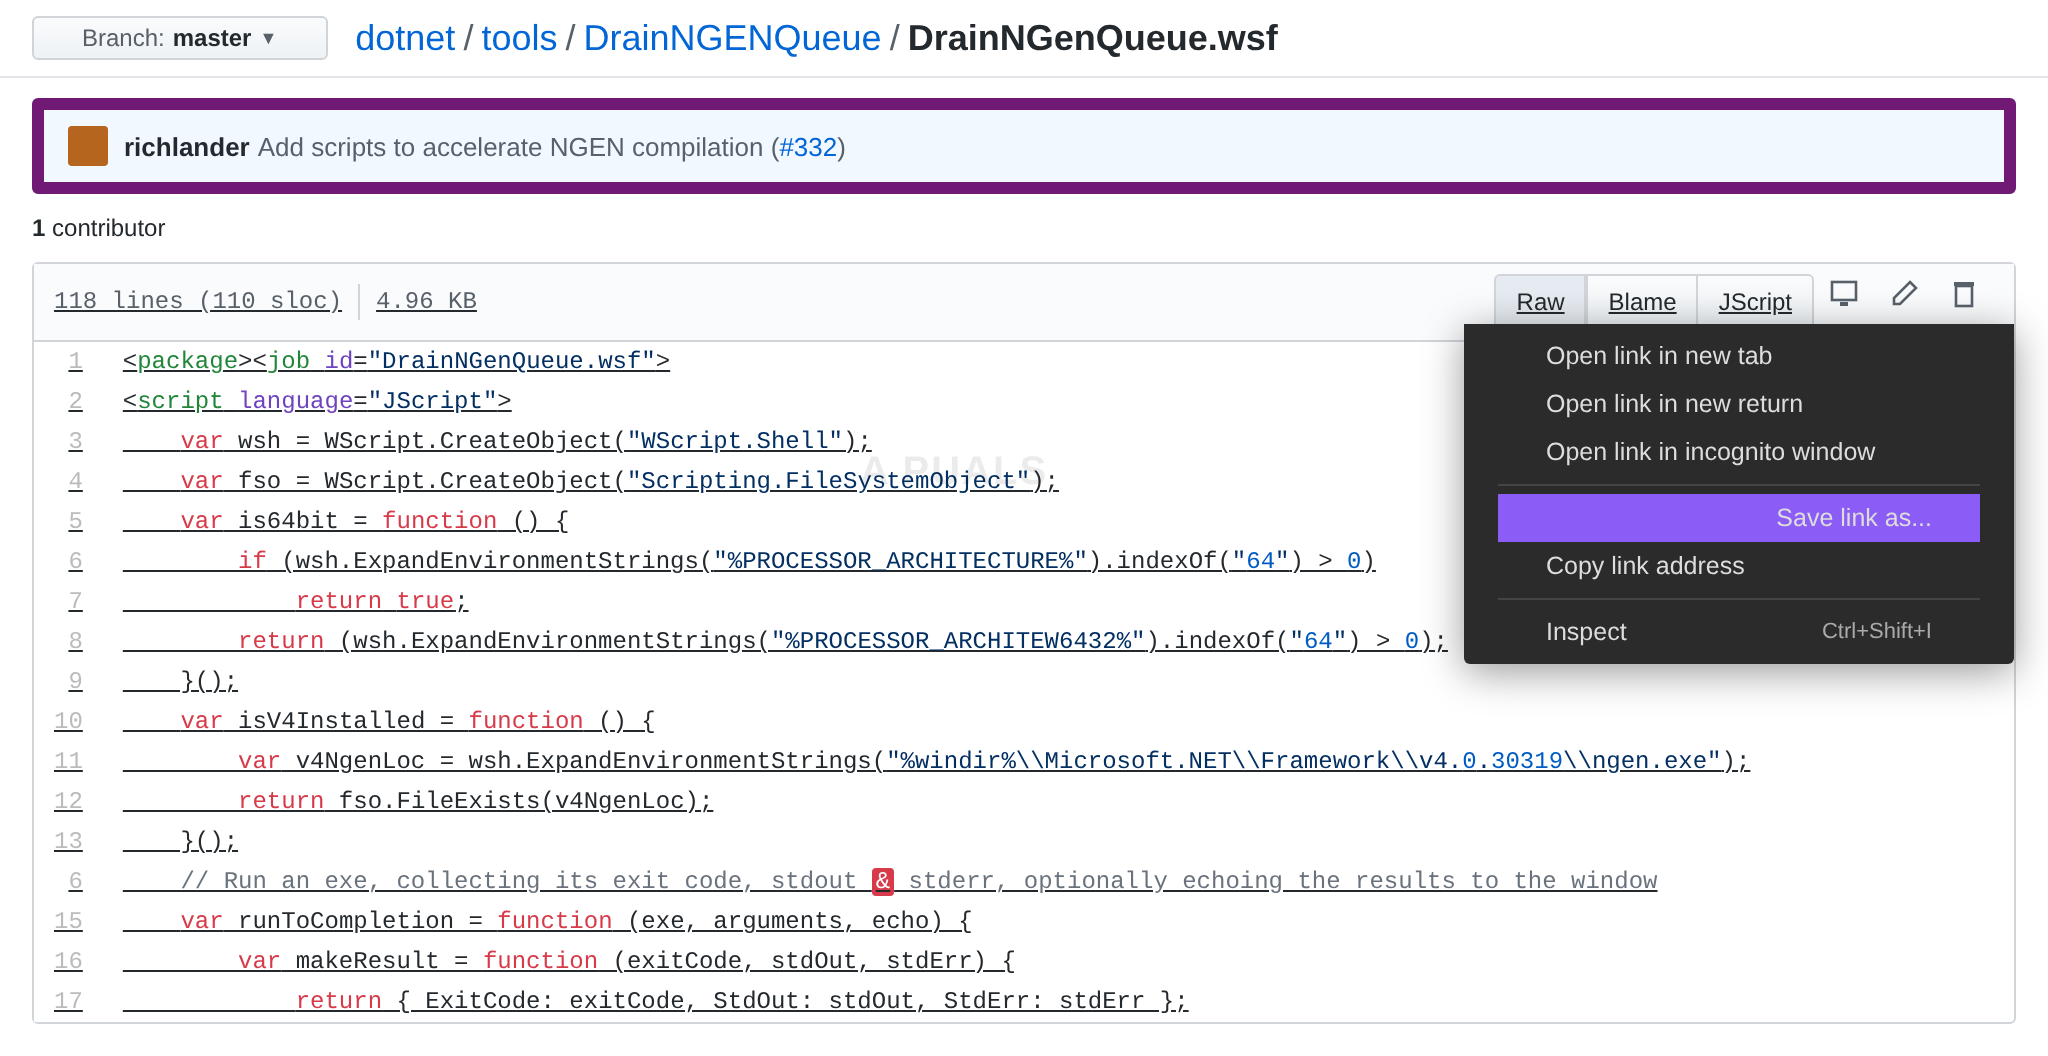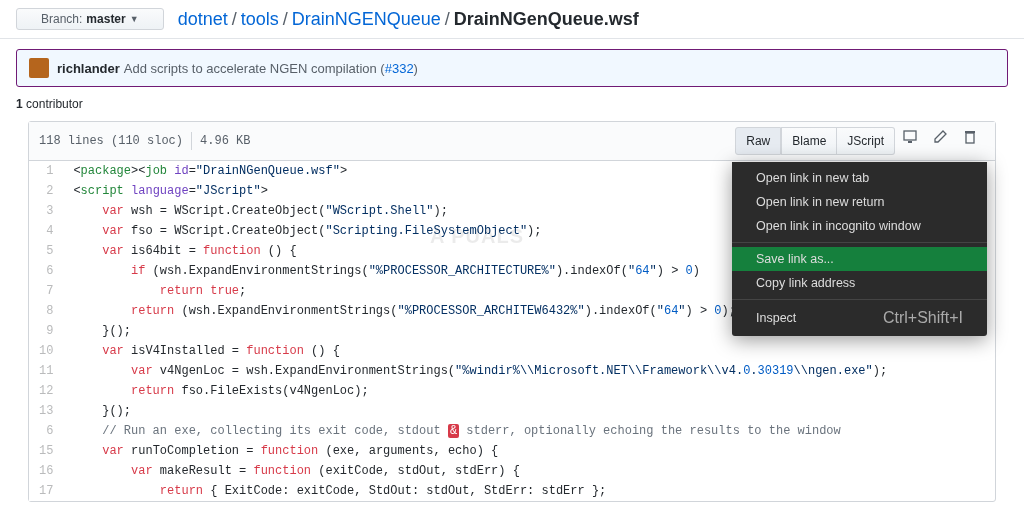--- a/index.html
+++ b/index.html
@@ -53,21 +53,21 @@
     background: linear-gradient(-180deg,#fafbfc,#eff3f6 90%);
     color: #24292e;
     cursor: pointer;
     line-height: 20px;
   }
   .btn-group { display: inline-flex; margin-left: 6px; }
   .btn-group .btn:first-child { border-radius: 3px 0 0 3px; }
   .btn-group .btn:last-child { border-radius: 0 3px 3px 0; border-left: 0; }
   .commit-box {
     margin: 10px 16px;
-    border: 1px solid #701a75;
+    border: 6px solid #701a75;
     border-radius: 3px;
     background: #f1f8ff;
     padding: 8px 12px;
     display: flex;
     align-items: center;
     font-size: 13px;
   }
   .avatar {
     width: 20px; height: 20px;
     background: #b5651d;
@@ -78,23 +78,24 @@
   .commit-msg { color: #586069; }
   .commit-msg a { color: #0366d6; text-decoration: none; }
   .commit-meta { margin-left: auto; color: #586069; font-size: 12px; }
   .sha { font-family: SFMono-Regular, Consolas, "Liberation Mono", Menlo, monospace; color: #6a737d; margin-right: 10px; }
   .contrib {
     margin: 0 16px 10px 16px;
     font-size: 12px;
   }
   .contrib .count { font-weight: 600; }
   .file-box {
-    margin: 0 28px;
+    margin: 0 16px;
     border: 1px solid #d1d5da;
     border-radius: 3px;
+    text-decoration: underline;
   }
   .file-header {
     padding: 5px 10px;
     background: #fafbfc;
     border-bottom: 1px solid #d1d5da;
     display: flex;
     align-items: center;
     font-size: 12px;
     color: #586069;
     font-family: SFMono-Regular, Consolas, "Liberation Mono", Menlo, monospace;
@@ -133,39 +134,39 @@
     color: #fff;
     background-color: #d73a49;
     padding: 0 2px;
     border-radius: 2px;
   }
   
   .context-menu {
     position: absolute;
     top: 162px;
     left: 732px;
-    width: 255px;
+    width: 275px;
     background: #2b2b2b;
     color: #ddd;
     font-size: 12.5px;
     box-shadow: 0 4px 20px rgba(0,0,0,0.4);
     border-radius: 0 0 3px 3px;
     z-index: 100;
-    padding: 4px 0;
+    padding: 4px 17px;
   }
   .cm-item {
     padding: 5px 24px;
     cursor: pointer;
     display: flex;
     justify-content: space-between;
     align-items: center;
   }
-  .cm-item.hover { background: #15803d; }
+  .cm-item.hover { background: #8b5cf6; justify-content: flex-end; }
   .cm-sep { height: 1px; background: #444; margin: 4px 0; }
-  .cm-shortcut { color: #aaa; font-size: 16px; }
+  .cm-shortcut { color: #aaa; font-size: 11px; }
   .cursor {
     position: absolute;
     width: 14px; height: 20px;
     pointer-events: none;
   }
   .watermark {
     position: absolute;
     left: 430px; top: 225px;
     font-size: 20px;
     color: rgba(0,0,0,0.08);

